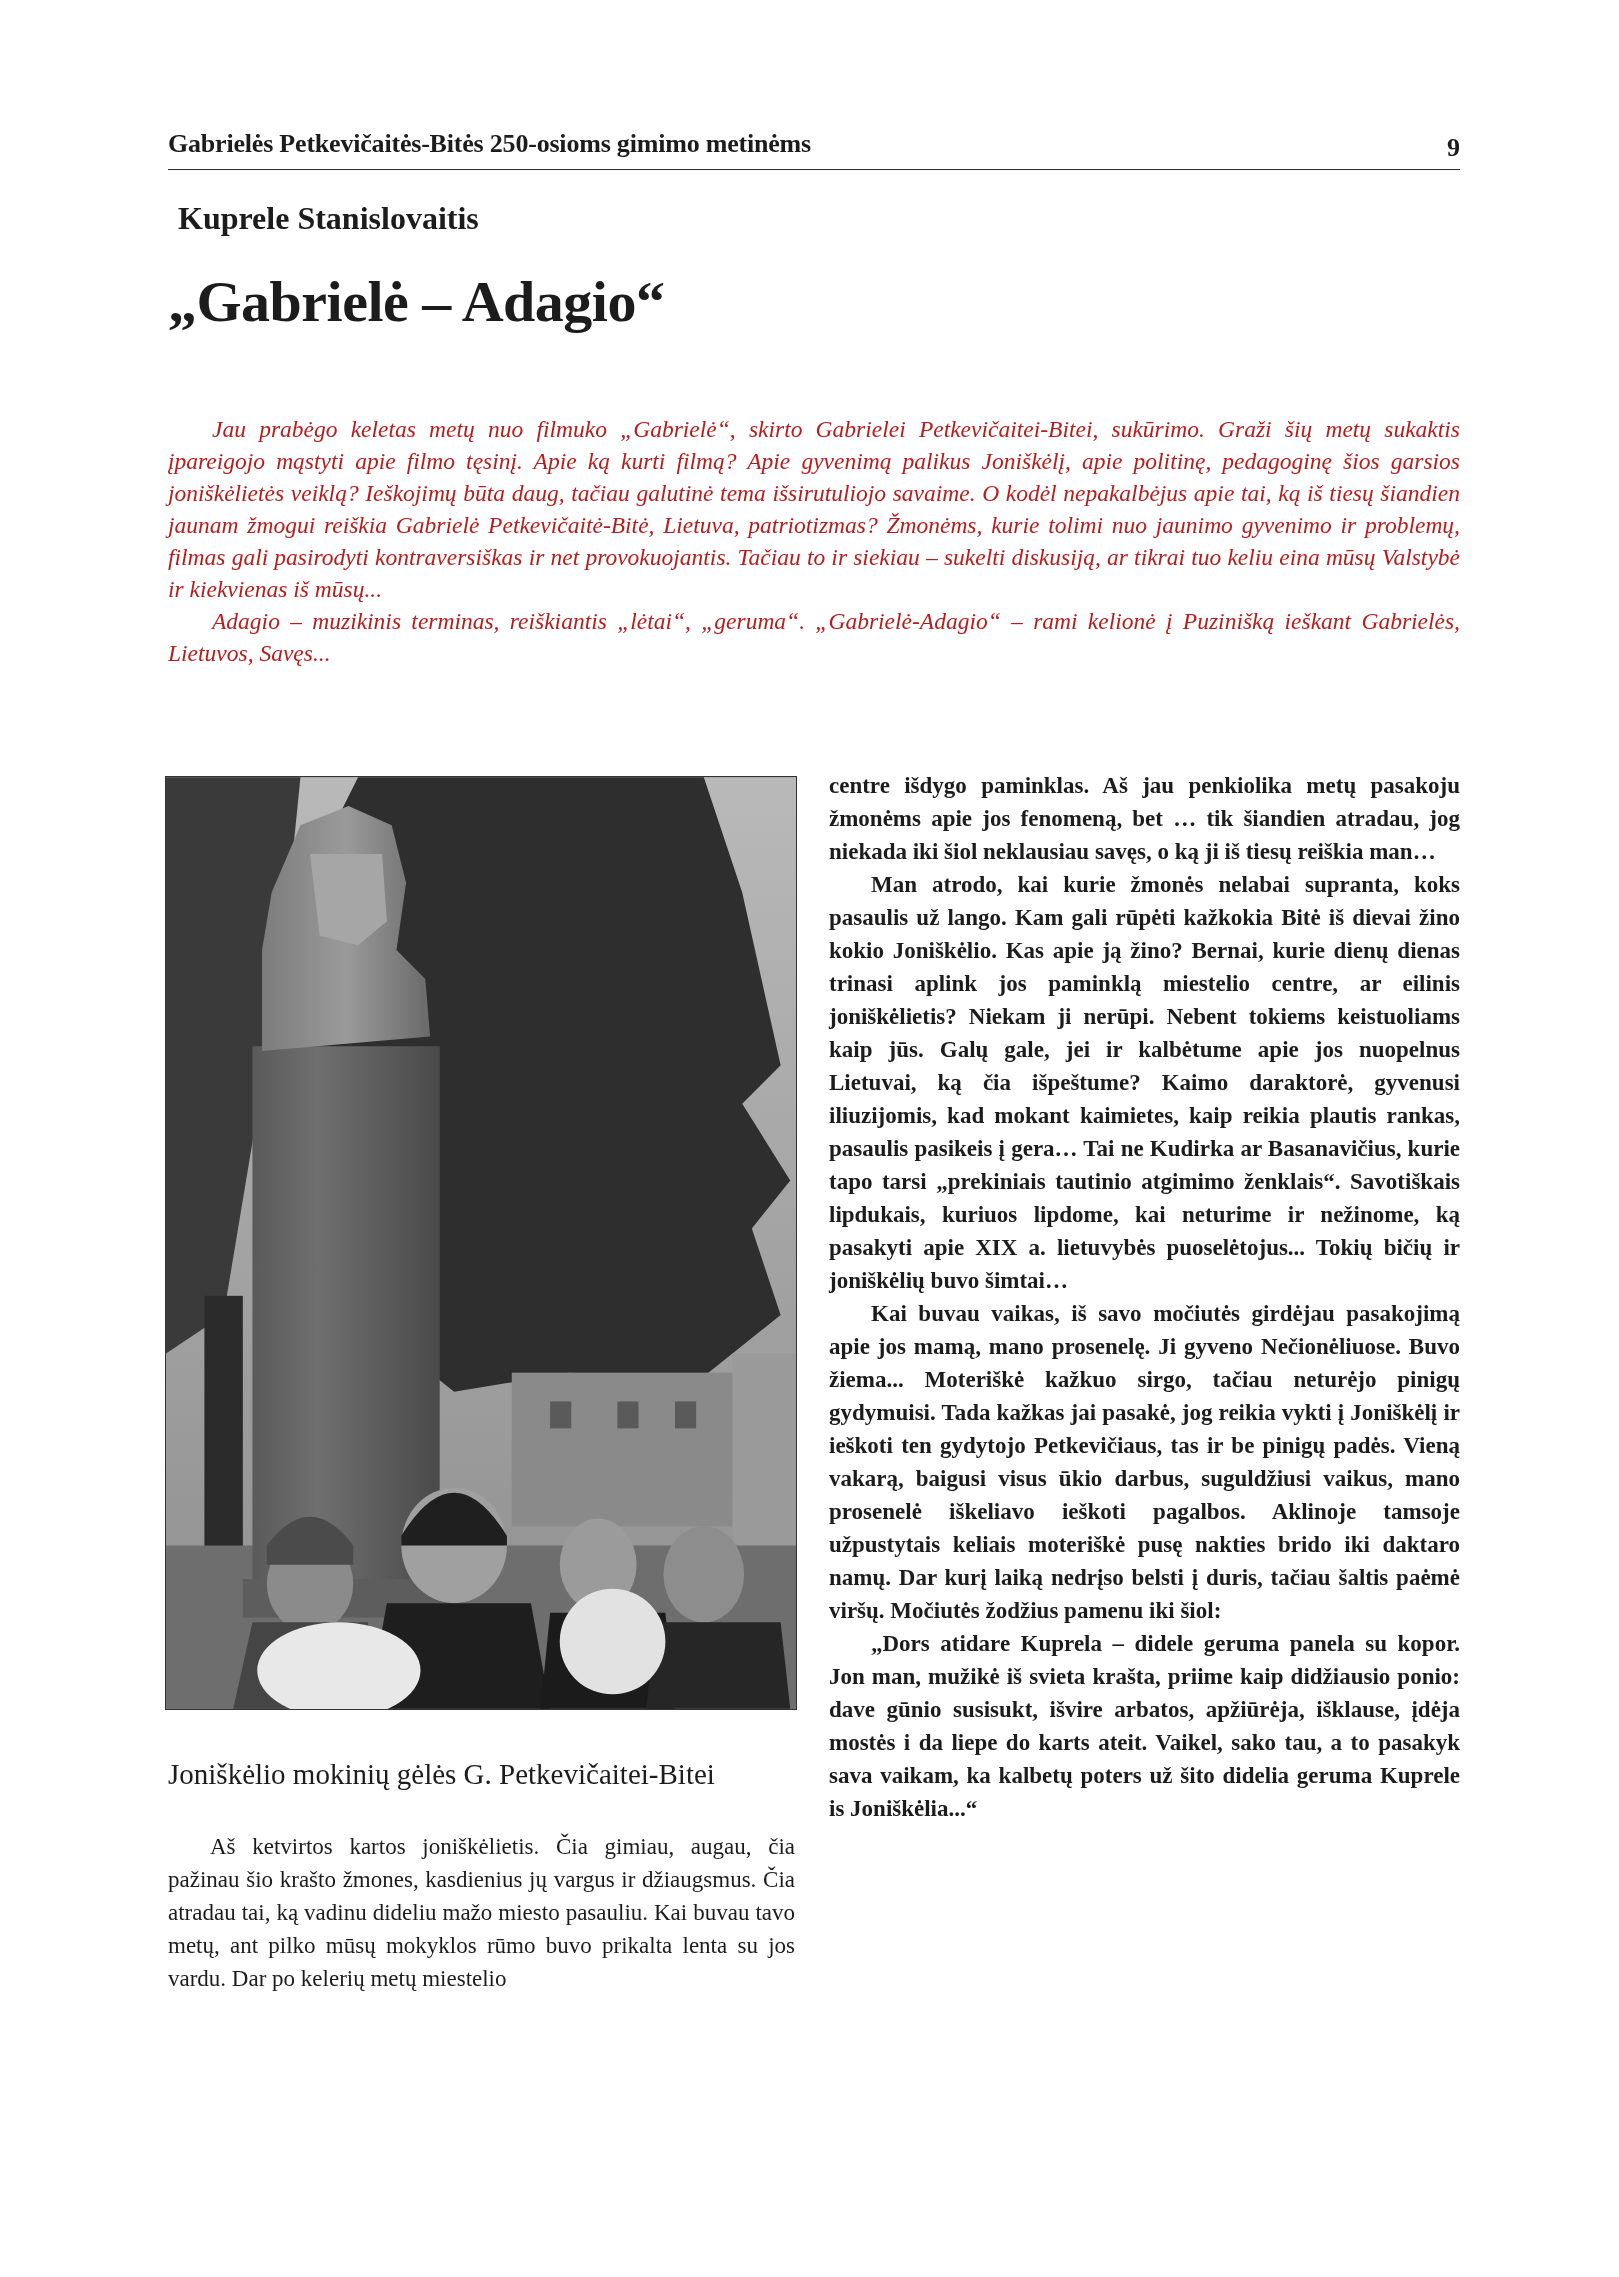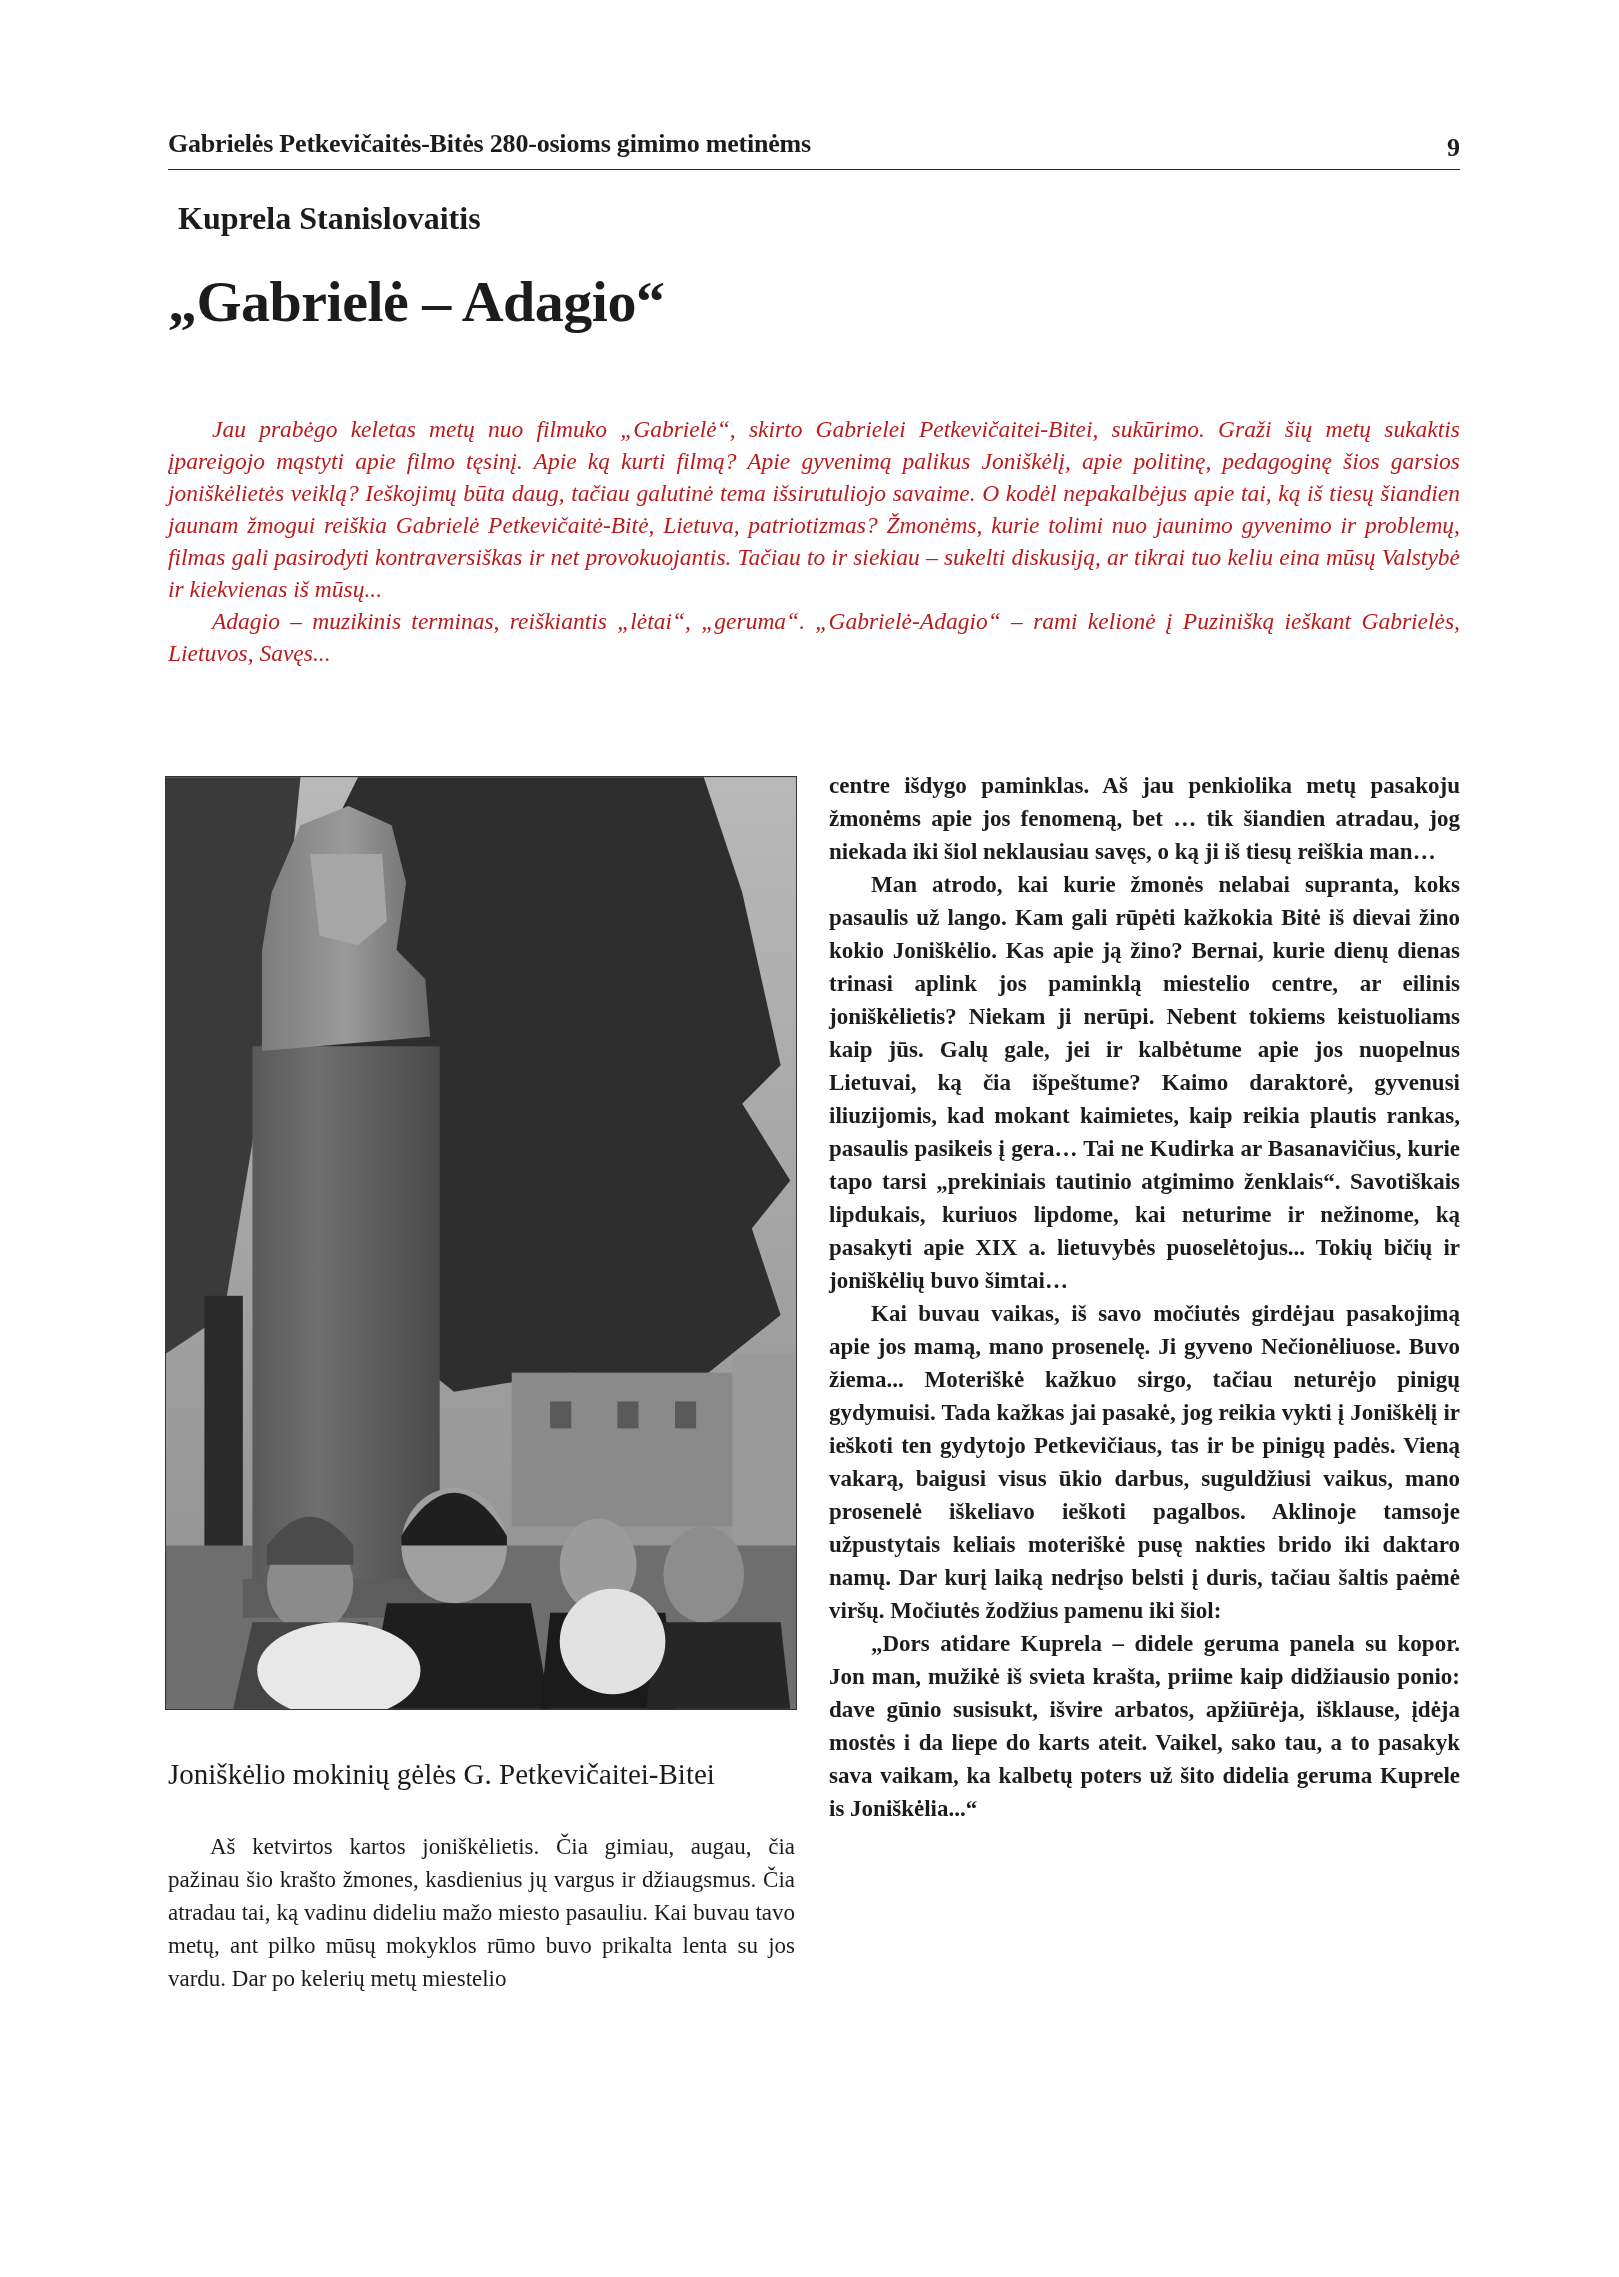--- a/index.html
+++ b/index.html
@@ -26,25 +26,25 @@
                line-height: 33px; text-align: justify; }
   .col-left p, .col-right p { margin: 0; text-indent: 42px; }
   .col-right p.cont { text-indent: 0; }
   .bold { font-weight: bold; }
   .regular { font-weight: bold; }
 </style>
 </head>
 <body>
 
 <div class="page-header">
-  <span class="running-title">Gabrielės Petkevičaitės-Bitės 280-osioms gimimo metinėms</span>
+  <span class="running-title">Gabrielės Petkevičaitės-Bitės 250-osioms gimimo metinėms</span>
   <span class="page-number">9</span>
 </div>
 
-<div class="author">Kuprela Stanislovaitis</div>
+<div class="author">Kuprele Stanislovaitis</div>
 <div class="title">„Gabrielė – Adagio“</div>
 
 <div class="intro">
   <p>Jau prabėgo keletas metų nuo filmuko „Gabrielė“, skirto Gabrielei Petkevičaitei-Bitei, sukūrimo. Graži šių metų sukaktis įpareigojo mąstyti apie filmo tęsinį. Apie ką kurti filmą? Apie gyvenimą palikus Joniškėlį, apie politinę, pedagoginę šios garsios joniškėlietės veiklą? Ieškojimų būta daug, tačiau galutinė tema išsirutuliojo savaime. O kodėl nepakalbėjus apie tai, ką iš tiesų šiandien jaunam žmogui reiškia Gabrielė Petkevičaitė-Bitė, Lietuva, patriotizmas? Žmonėms, kurie tolimi nuo jaunimo gyvenimo ir problemų, filmas gali pasirodyti kontraversiškas ir net provokuojantis. Tačiau to ir siekiau – sukelti diskusiją, ar tikrai tuo keliu eina mūsų Valstybė ir kiekvienas iš mūsų...</p>
   <p>Adagio – muzikinis terminas, reiškiantis „lėtai“, „geruma“. „Gabrielė-Adagio“ – rami kelionė į Puzinišką ieškant Gabrielės, Lietuvos, Savęs...</p>
 </div>
 
 <div class="figure" title="Black-and-white photo: bust monument of G. Petkevičaitė-Bitė on a granite pedestal in front of a spruce tree; four children holding flower bouquets in the foreground">
   <svg width="630" height="932" viewBox="0 0 656 970">
     <defs>

